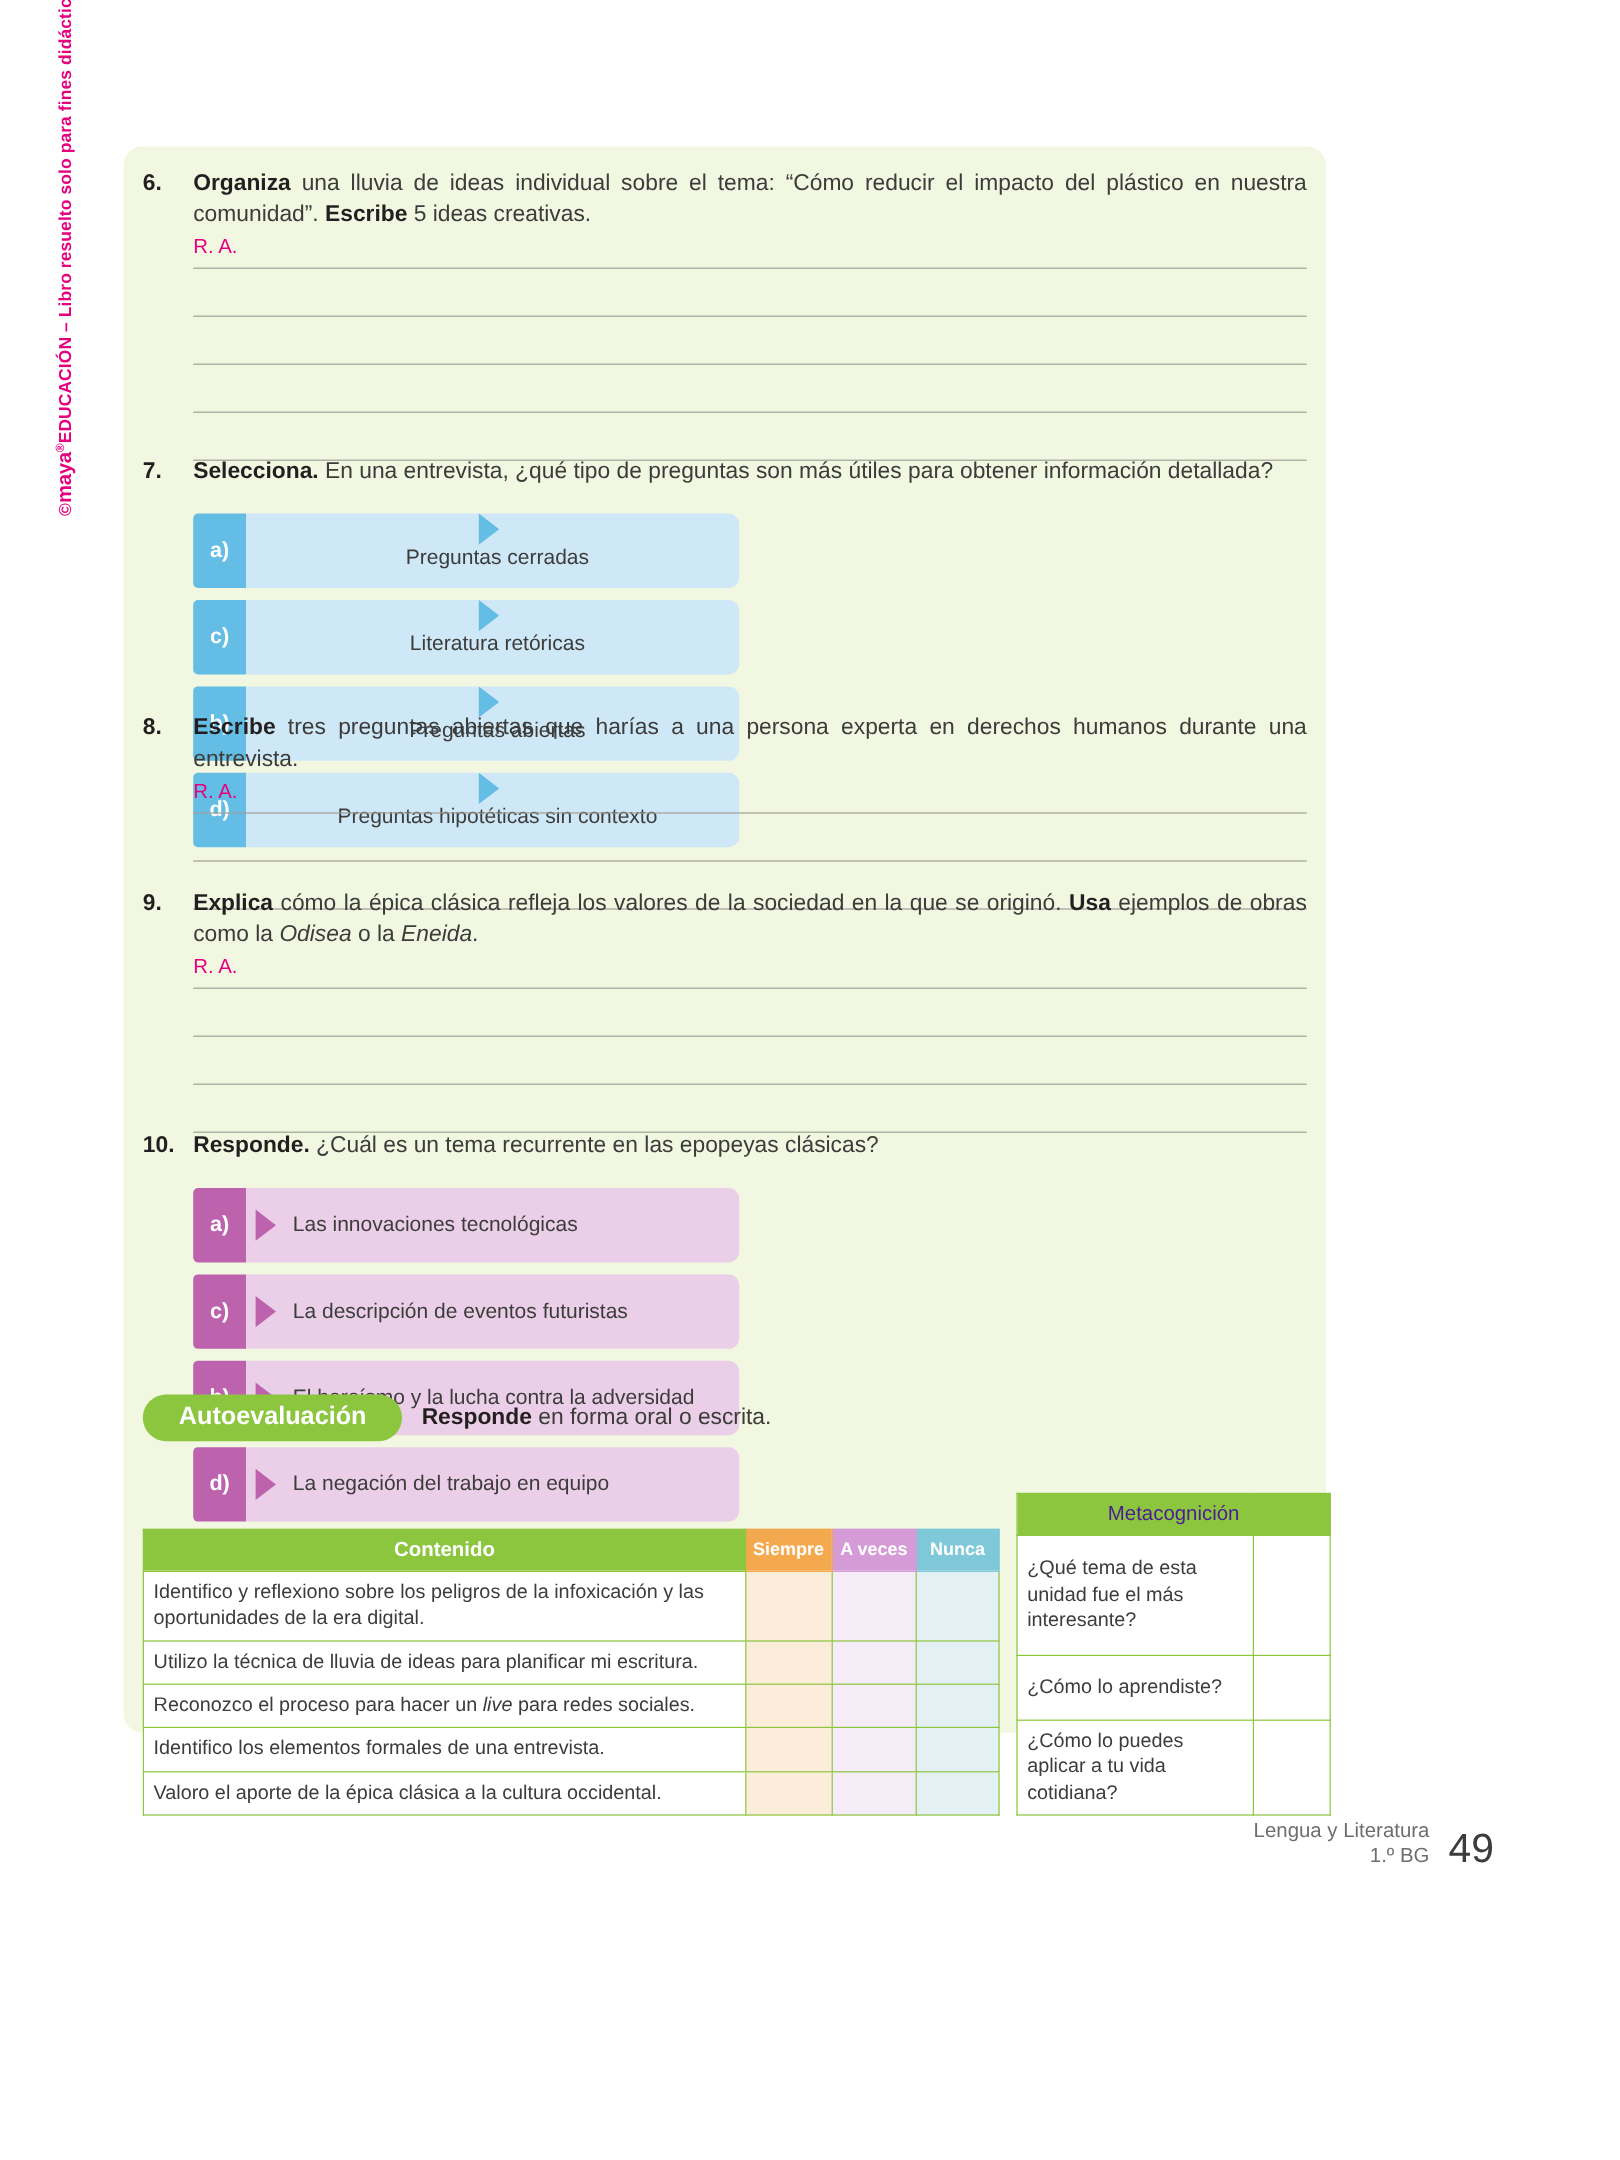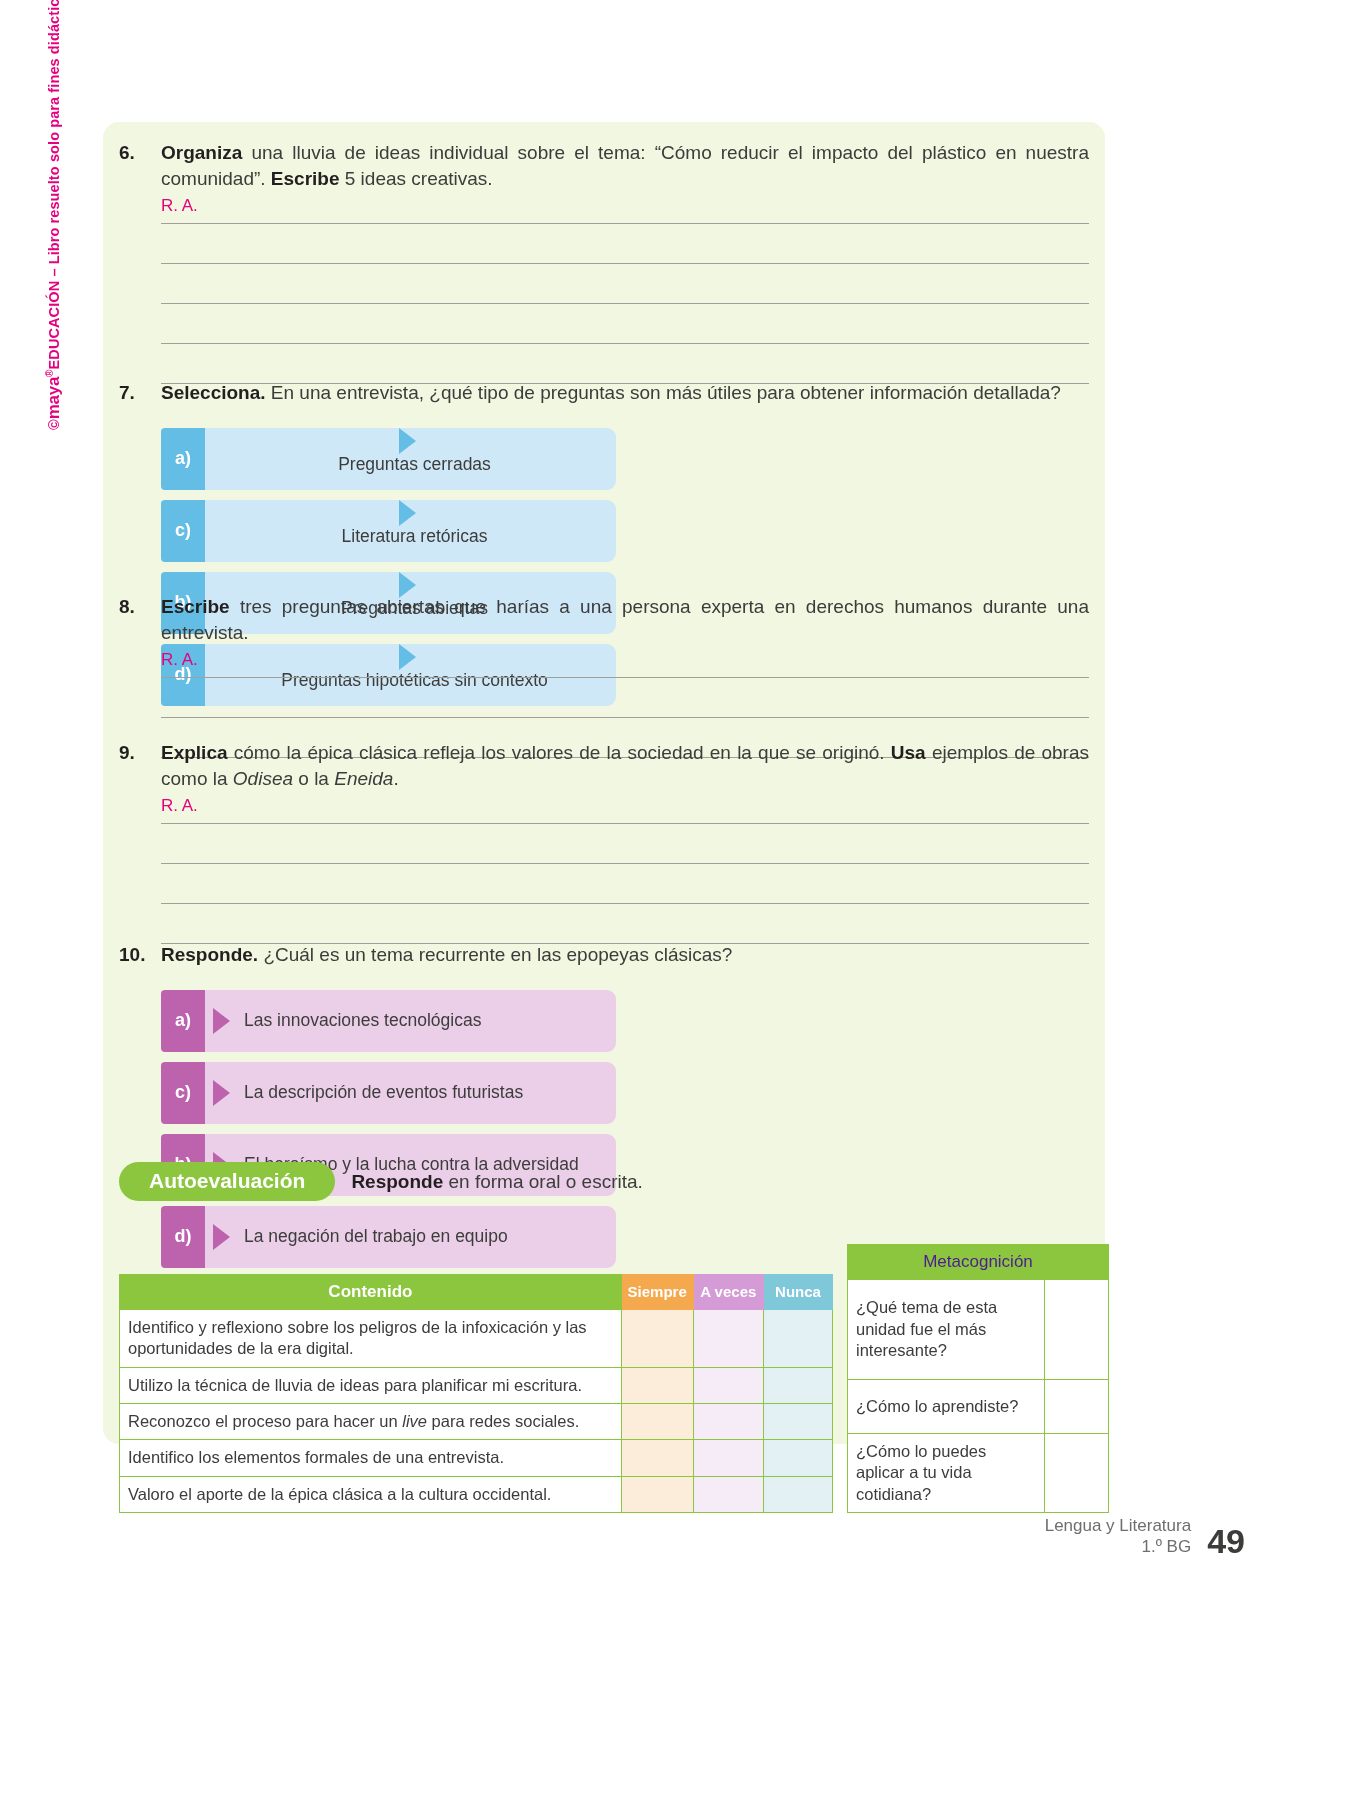--- a/index.html
+++ b/index.html
@@ -246,21 +246,21 @@
   }
   .footer-txt {
     text-align: right;
     font-size: 17px;
     color: #6e6e6e;
     line-height: 1.25;
     margin-left: 40px;
   }
   .footer-page {
     font-size: 34px;
-    font-weight: bold;
+    font-weight: normal;
     color: #3c3c3b;
     line-height: 0.9;
   }
 </style>
 </head>
 <body>
 
 <div class="page">
 
   <div class="side-credit">

